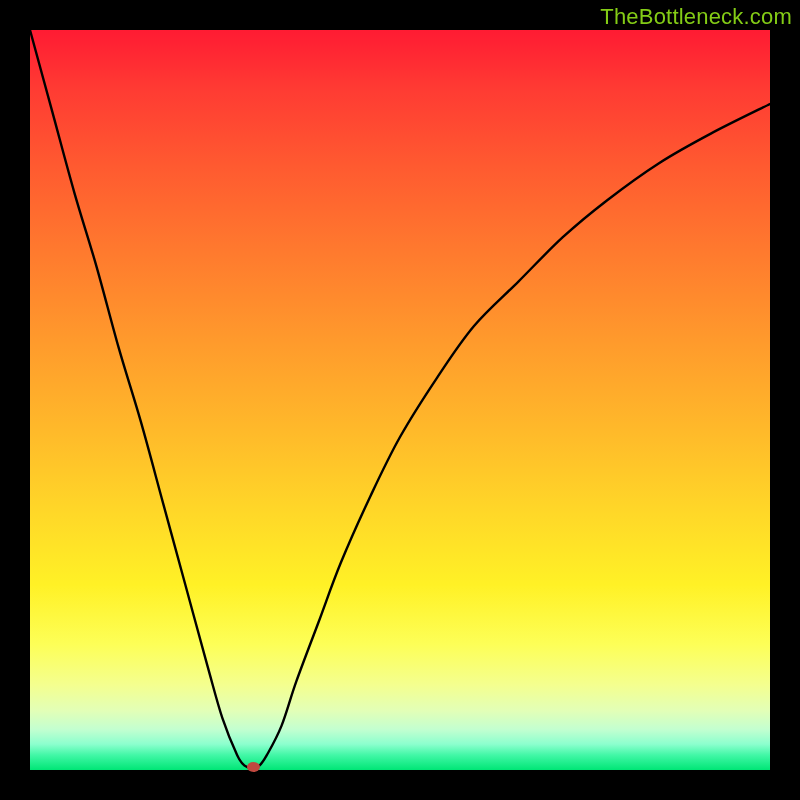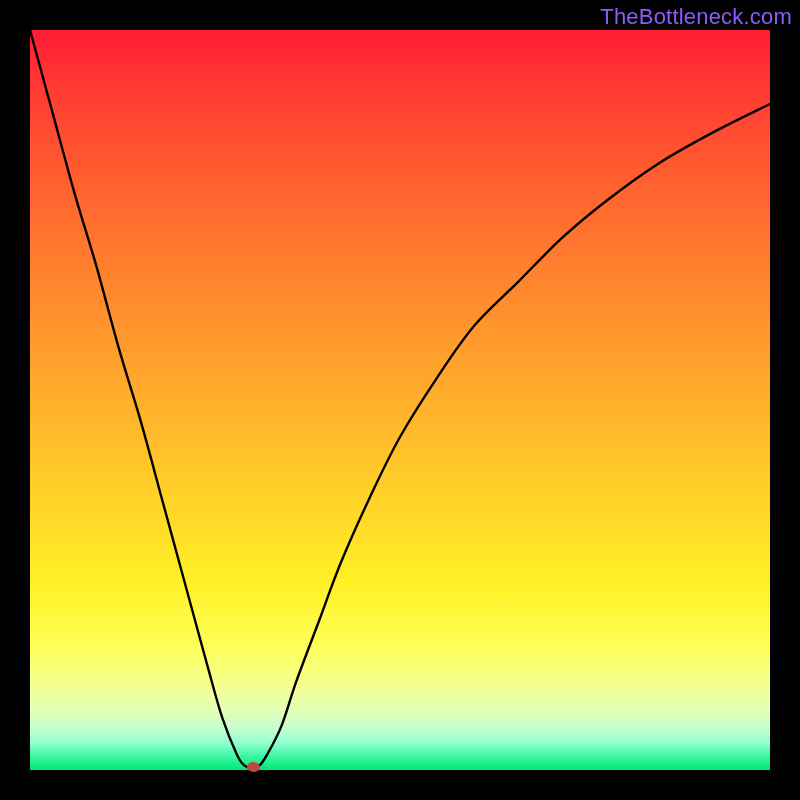--- a/index.html
+++ b/index.html
@@ -59,21 +59,21 @@
     stroke-linecap: round;
   }
   .marker {
     fill: #c0483f;
     stroke: none;
   }
   .watermark {
     position: absolute;
     top: 4px;
     right: 8px;
-    color: #8b5cf6;
+    color: #84cc16;
     font-size: 22px;
     font-weight: 500;
     letter-spacing: 0.2px;
     user-select: none;
   }
 </style>
 </head>
 <body>
 
 <div class="frame">

